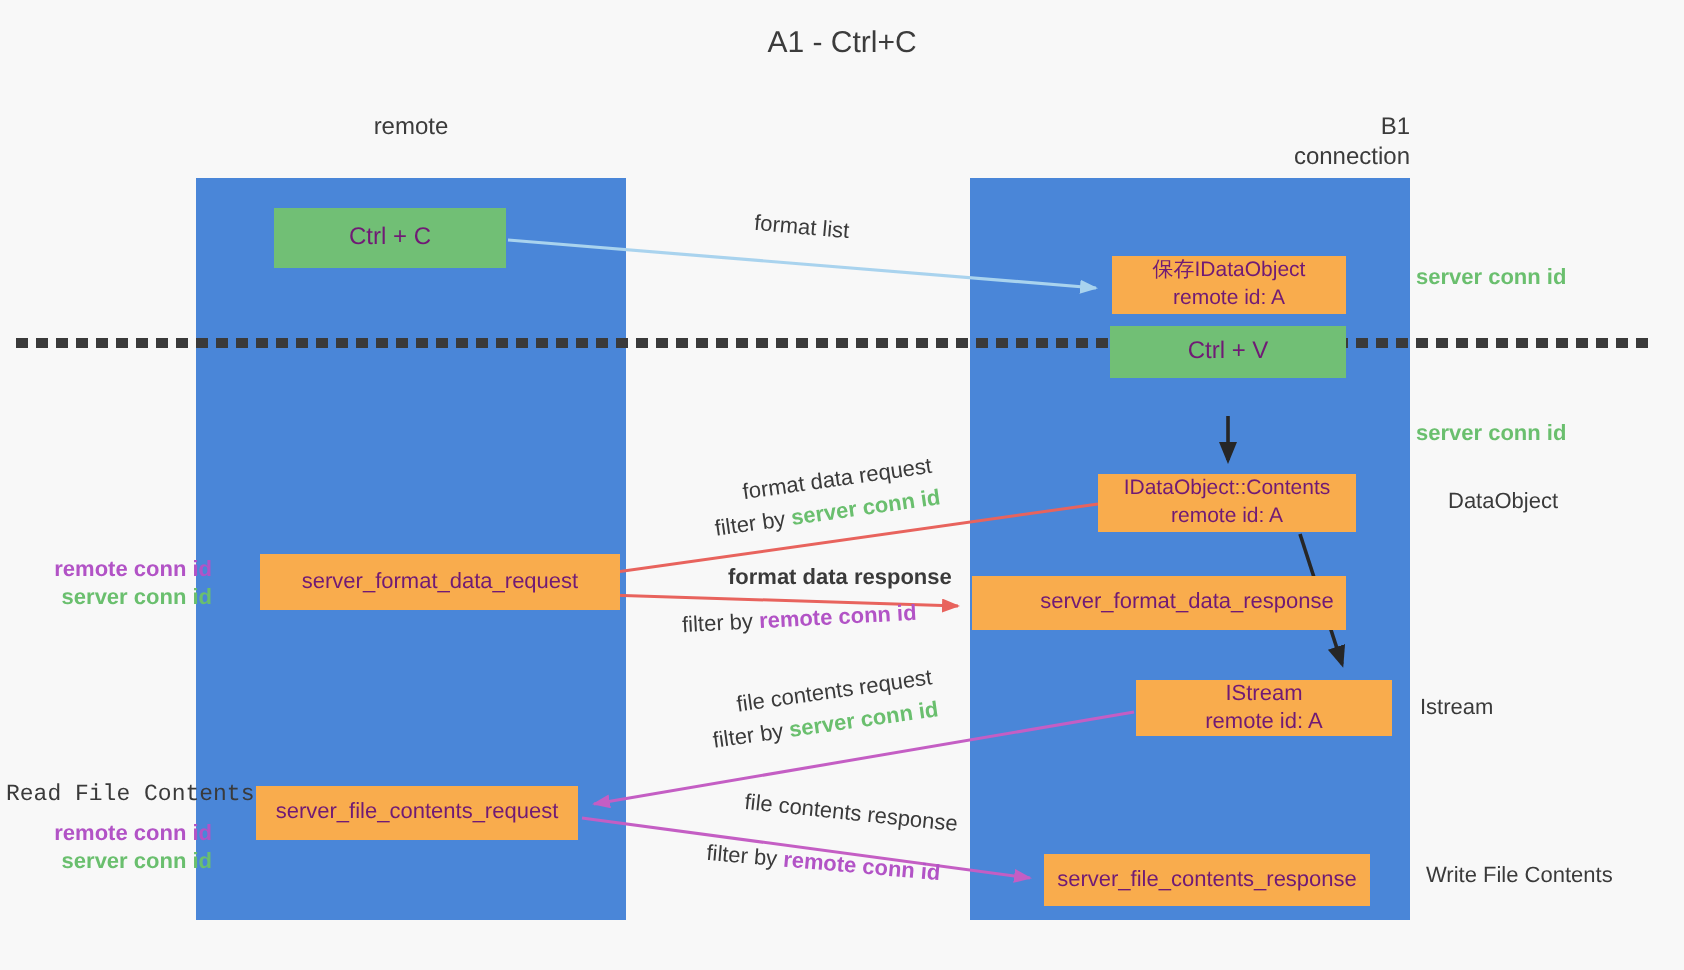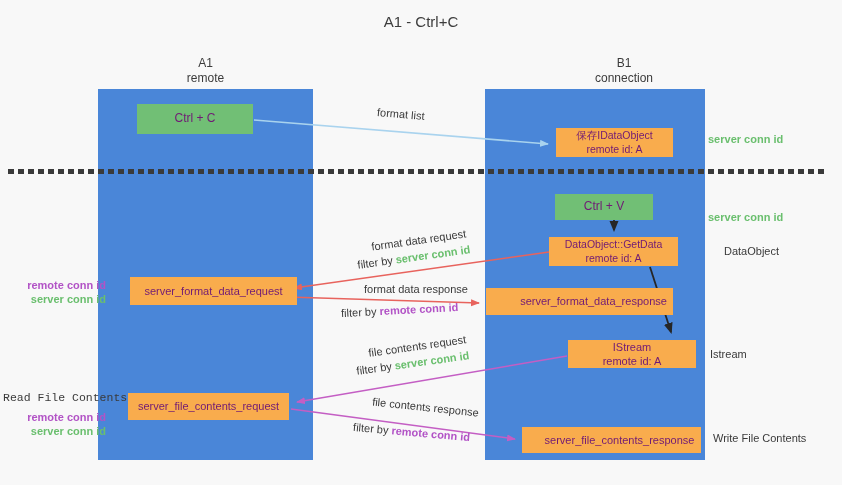--- a/index.html
+++ b/index.html
@@ -13,50 +13,50 @@
     text-align:center; font-size:15px; line-height:1.5; color:#3c3c3c;
   }
   .lane { position:absolute; top:89px; height:371px; background:#4a86d8; }
   #lane-left  { left:98px;  width:215px; }
   #lane-right { left:485px; width:220px; }
   .lane-header {
     position:absolute; top:56px; text-align:center;
     font-size:12px; line-height:1.25; color:#3b3b3b;
   }
   #lane-header-left  { left:98px;  width:215px; }
-  #lane-header-right { left:514px; width:220px; }
+  #lane-header-right { left:485px; width:220px;text-align:right; }
   .dotted-line {
     position:absolute; left:8px; top:169px; width:818px; height:5px;
     background:repeating-linear-gradient(90deg,#3a3a3a 0 6px,transparent 6px 10px);
   }
   .node {
     position:absolute; display:flex; flex-direction:column;
     align-items:center; justify-content:center; text-align:center;
     color:#701a75; line-height:1.3; white-space:nowrap;
   }
   .node.green  { background:#71bf75; font-size:12px; }
   .node.orange { background:#f9ac4d; font-size:11px; }
   #node-ctrl-c      { left:137px; top:104px; width:116px; height:30px; }
   #node-save        { left:556px; top:128px; width:117px; height:29px; font-size:10.5px; }
-  #node-ctrl-v      { left:555px; top:194px; width:98px; height:26px;justify-content:center; }
+  #node-ctrl-v      { left:555px; top:163px; width:118px; height:26px;justify-content:center; }
   #node-getdata     { left:549px; top:237px; width:129px; height:29px; font-size:10.5px; }
-  #node-format-req  { left:130px; top:277px; width:167px; height:28px; }
+  #node-format-req  { left:130px; top:277px; width:180px; height:28px; }
   #node-format-resp { left:486px; top:288px; width:159px; height:27px;padding-left:28px; }
   #node-istream     { left:568px; top:340px; width:128px; height:28px; }
   #node-file-req    { left:128px; top:393px; width:161px; height:27px; }
-  #node-file-resp   { left:522px; top:427px; width:163px; height:26px;padding-left:16px; }
+  #node-file-resp   { left:522px; top:427px; width:163px; height:26px; }
 
   .alabel {
     position:absolute; font-size:11px; color:#3a3a3a;
     white-space:nowrap; transform-origin:center;
   }
   #lbl-format-list   { left:377px; top:108px; transform:rotate(5deg); }
   #lbl-fdr           { left:371px; top:234px; transform:rotate(-8deg); }
   #lbl-fdr-filter    { left:357px; top:251px; transform:rotate(-8deg); }
-  #lbl-fdresp        { left:364px; top:283px; }
+  #lbl-fdresp        { left:364px; top:283px;font-weight:bold; }
   #lbl-fdresp-filter { left:341px; top:304px; transform:rotate(-3deg); }
   #lbl-fcr           { left:368px; top:340px; transform:rotate(-8deg); }
   #lbl-fcr-filter    { left:356px; top:357px; transform:rotate(-8deg); }
   #lbl-fcresp        { left:372px; top:401px; transform:rotate(6deg); }
   #lbl-fcresp-filter { left:353px; top:426px; transform:rotate(5deg); }
 
   .side { position:absolute; font-size:11px; white-space:nowrap; }
   .green-txt  { color:#6abf6e; font-weight:bold; }
   .purple-txt { color:#b253c6; font-weight:bold; }
   .right-align { width:98px; text-align:right; }
@@ -76,21 +76,20 @@
 </head>
 <body>
 
 <div class="canvas">
 
   <div class="title">
     <div>A1 - Ctrl+C</div>
   </div>
 
   <div class="lane-header" id="lane-header-left">
-    <div>A1</div>
     <div>remote</div>
   </div>
   <div class="lane-header" id="lane-header-right">
     <div>B1</div>
     <div>connection</div>
   </div>
 
   <div class="lane" id="lane-left"></div>
   <div class="lane" id="lane-right"></div>
 
@@ -124,21 +123,21 @@
     <div>Ctrl + C</div>
   </div>
   <div class="node orange" id="node-save">
     <div>保存IDataObject</div>
     <div>remote id: A</div>
   </div>
   <div class="node green" id="node-ctrl-v">
     <div>Ctrl + V</div>
   </div>
   <div class="node orange" id="node-getdata">
-    <div>DataObject::GetData</div>
+    <div>IDataObject::Contents</div>
     <div>remote id: A</div>
   </div>
   <div class="node orange" id="node-format-req">
     <div>server_format_data_request</div>
   </div>
   <div class="node orange" id="node-format-resp">
     <div>server_format_data_response</div>
   </div>
   <div class="node orange" id="node-istream">
     <div>IStream</div>

